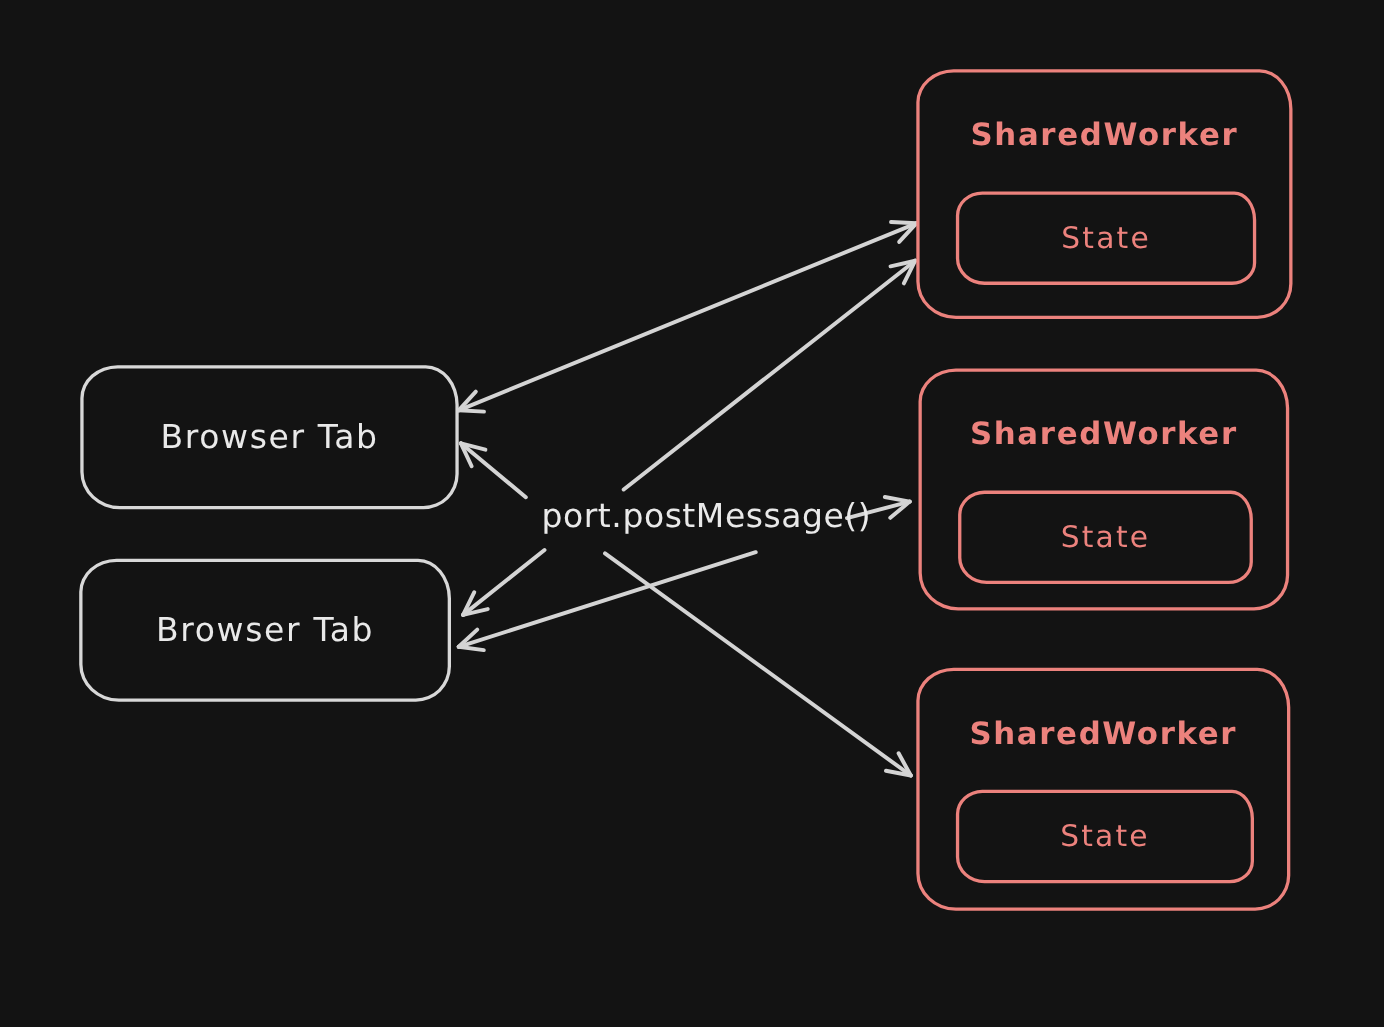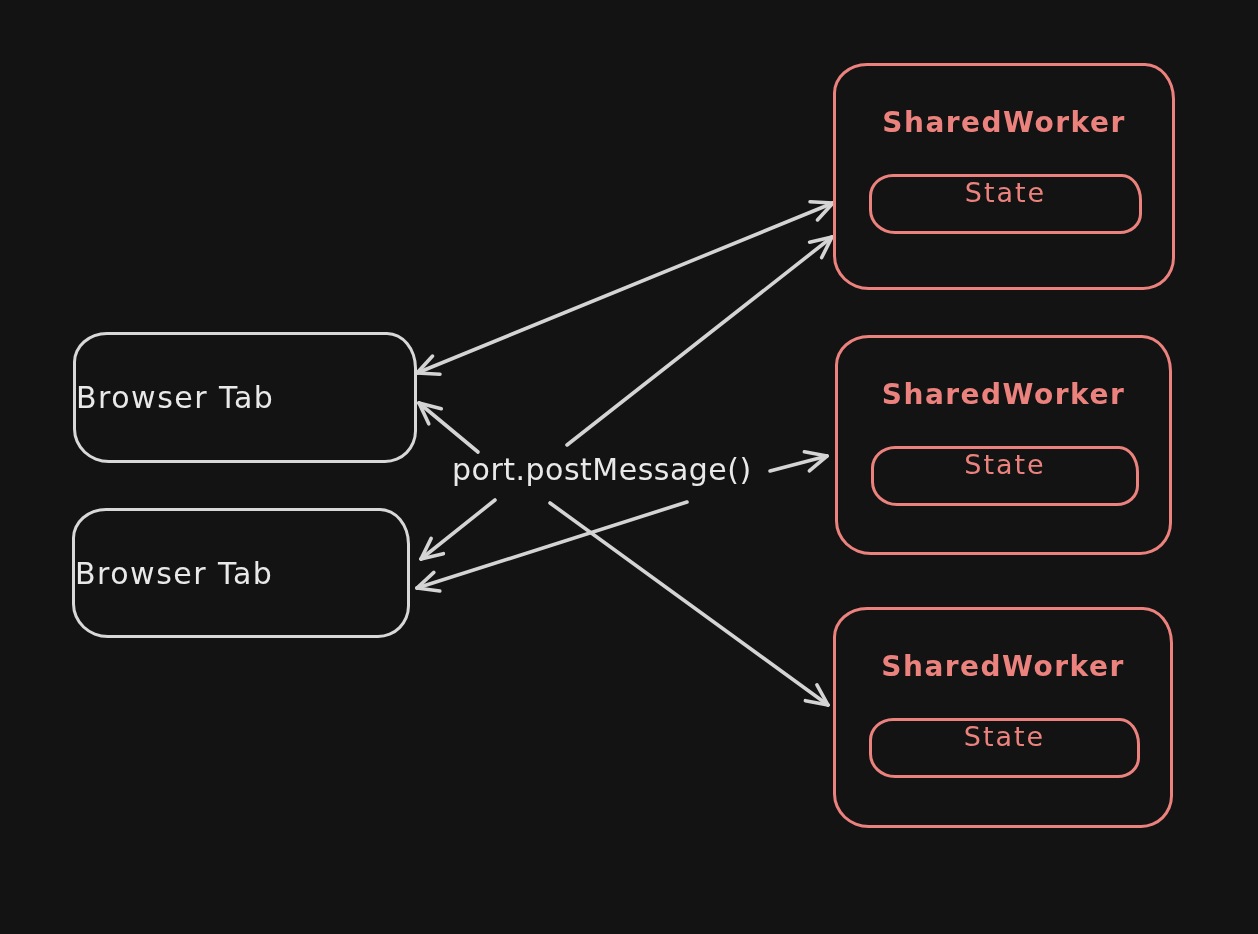--- a/index.html
+++ b/index.html
@@ -34,21 +34,21 @@
   .node.accent {
     border: 3.5px solid #ec827d;
     color: #ec827d;
   }
   .outer-box {
     border-radius: 34px 30px 32px 36px / 30px 36px 32px 34px;
   }
   .tab-node {
     display: flex;
     align-items: center;
-    justify-content: flex-start;
+    justify-content: center;
   }
   .tab-label {
     font-size: 30px;
     letter-spacing: 1.5px;
     white-space: nowrap;
   }
   .worker-title {
     position: absolute;
     left: 0;
     right: 0;
@@ -57,38 +57,39 @@
     font-size: 28px;
     letter-spacing: 1.5px;
     white-space: nowrap;
     font-weight: bold;
   }
   .state-box {
     position: absolute;
     left: 33px;
     right: 30px;
     top: 108px;
-    height: 60px;
+    height: 85px;
     box-sizing: border-box;
     border: 3.5px solid #ec827d;
     border-radius: 24px 20px 22px 26px / 22px 26px 20px 24px;
     display: flex;
+    align-items: center;
     justify-content: center;
   }
   .state-label {
     font-size: 27px;
     letter-spacing: 2px;
     white-space: nowrap;
   }
   .center-label {
     position: absolute;
     left: 452px;
     top: 452px;
     width: 340px;
-    text-align: left;
+    text-align: right;
     color: #e9e9e9;
     font-size: 30px;
     letter-spacing: 0.5px;
     white-space: nowrap;
   }
   
   #bt1 { left: 73px;  top: 332px; width: 344px; height: 131px; }
   #bt2 { left: 72px;  top: 508px; width: 338px; height: 130px; }
   #sw1 { left: 833px; top: 63px;  width: 342px; height: 227px; }
   #sw2 { left: 835px; top: 335px; width: 337px; height: 220px; }

